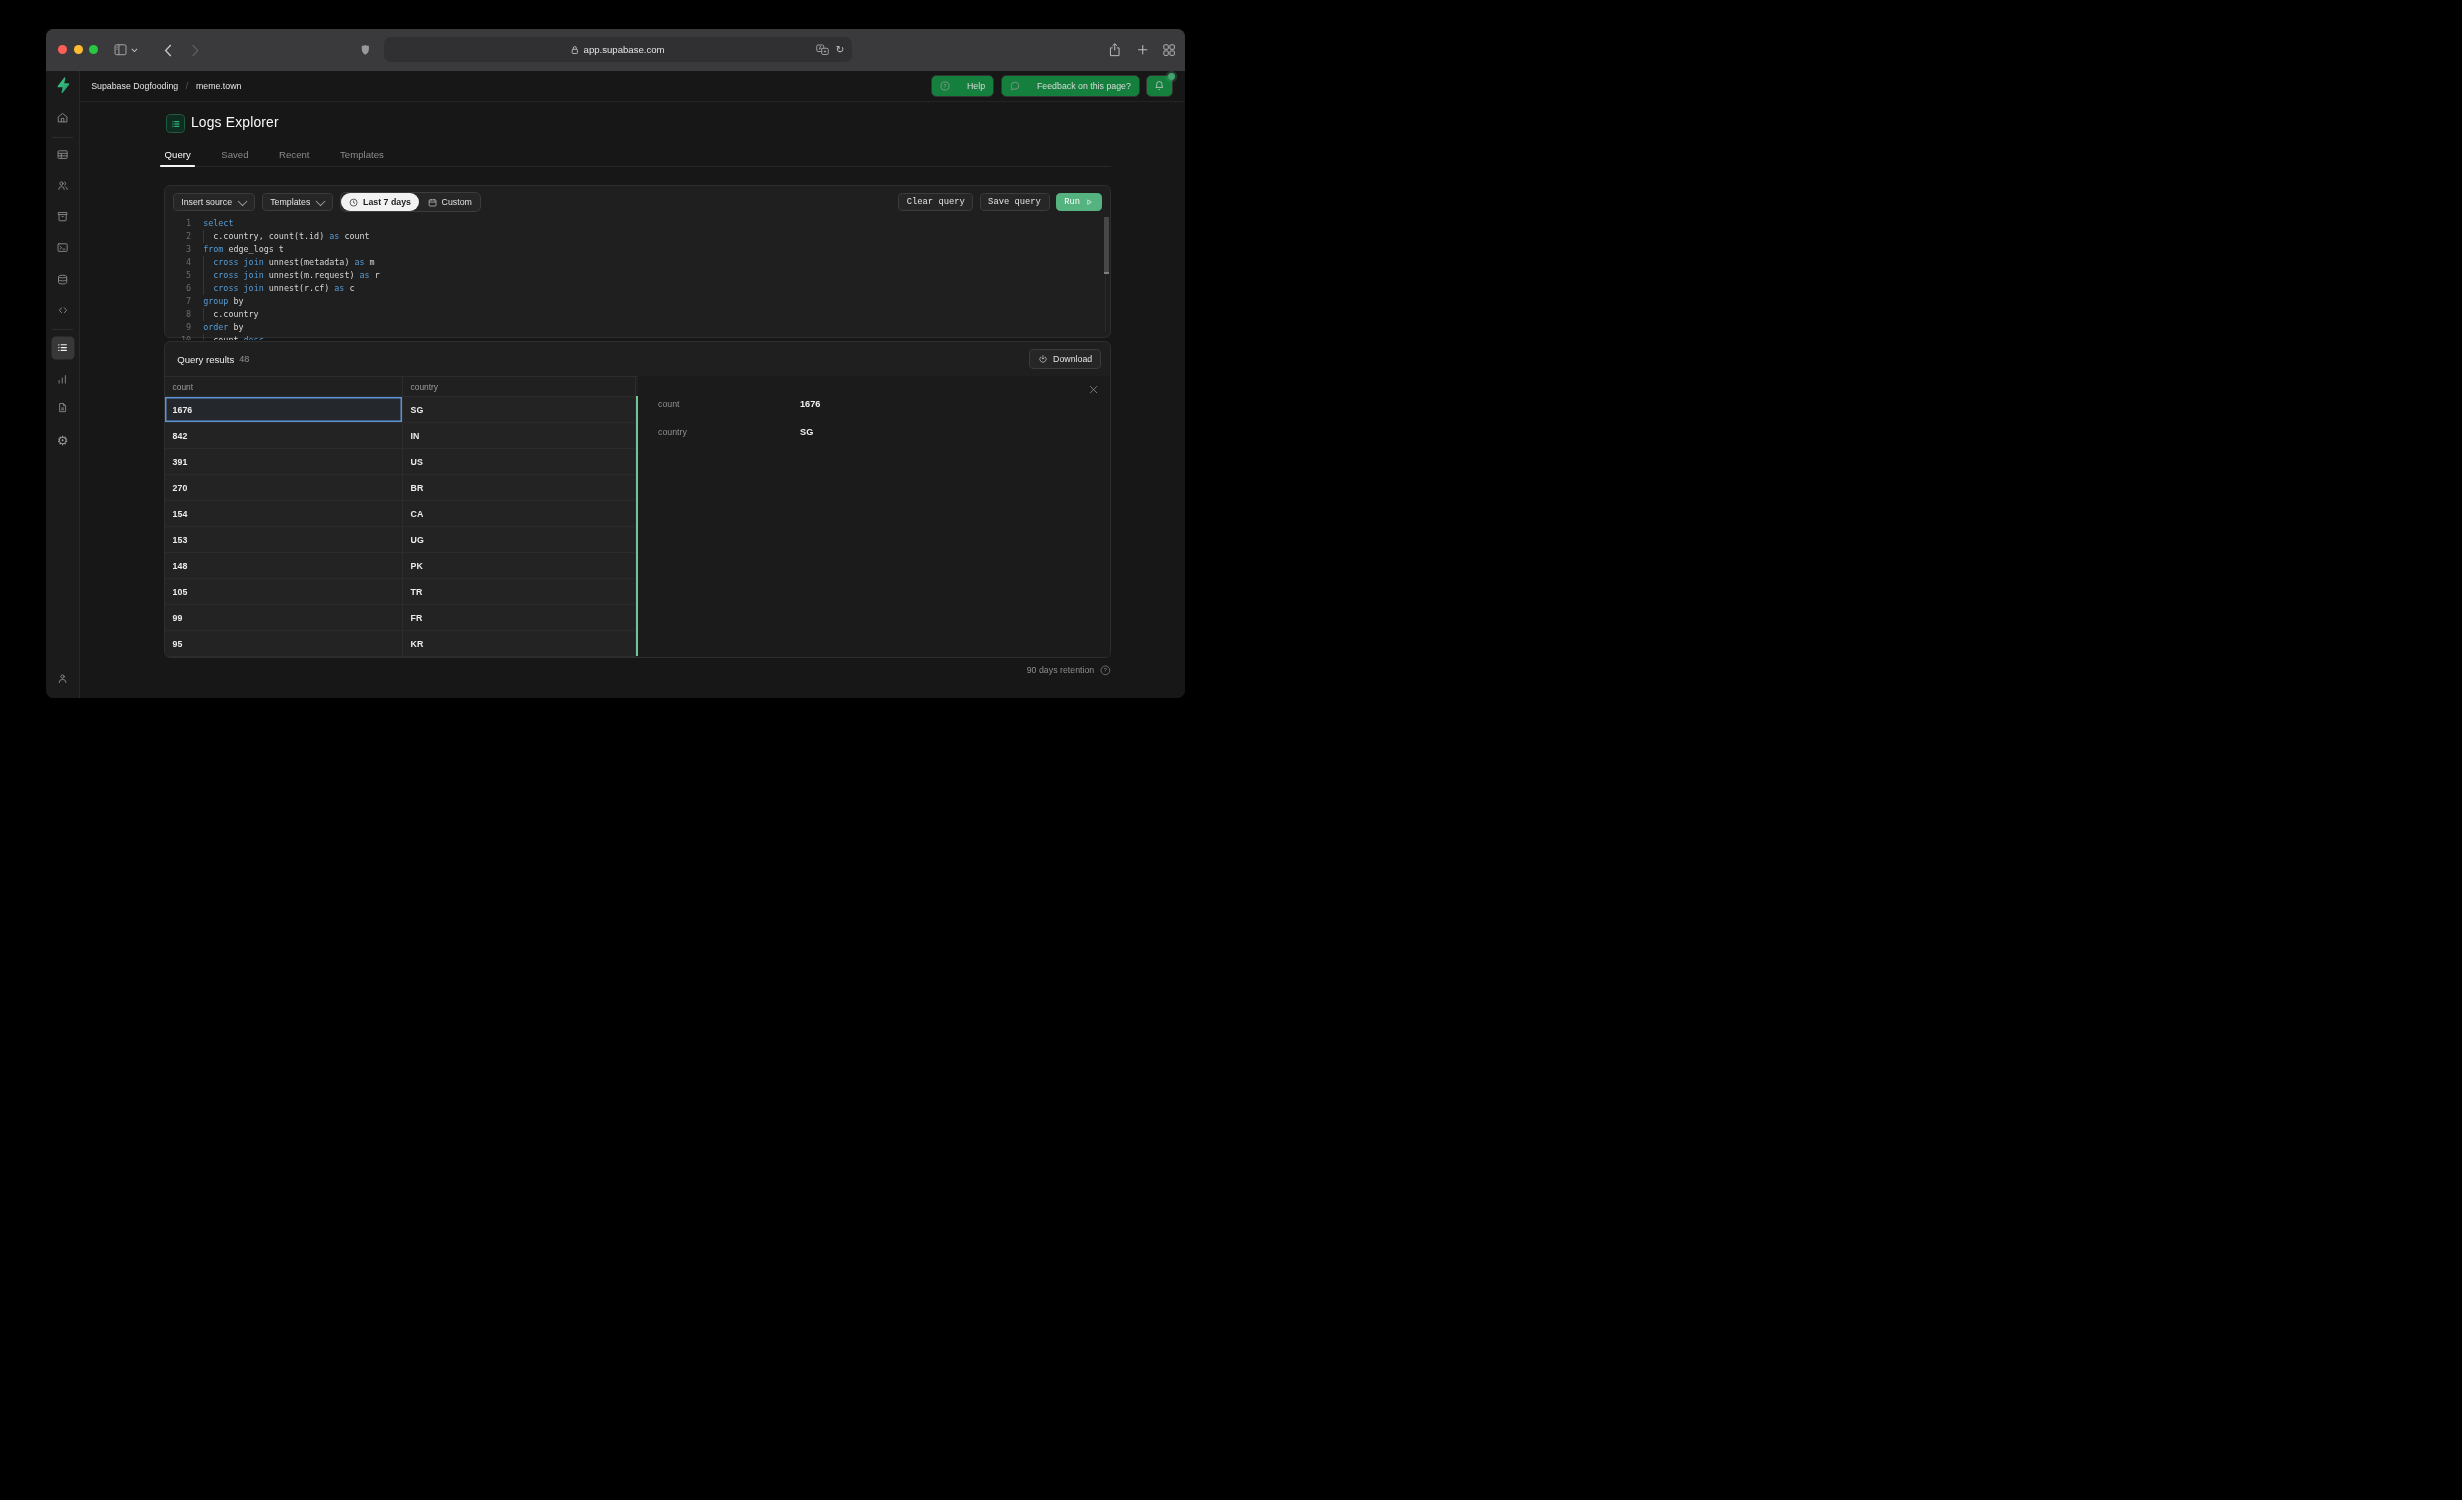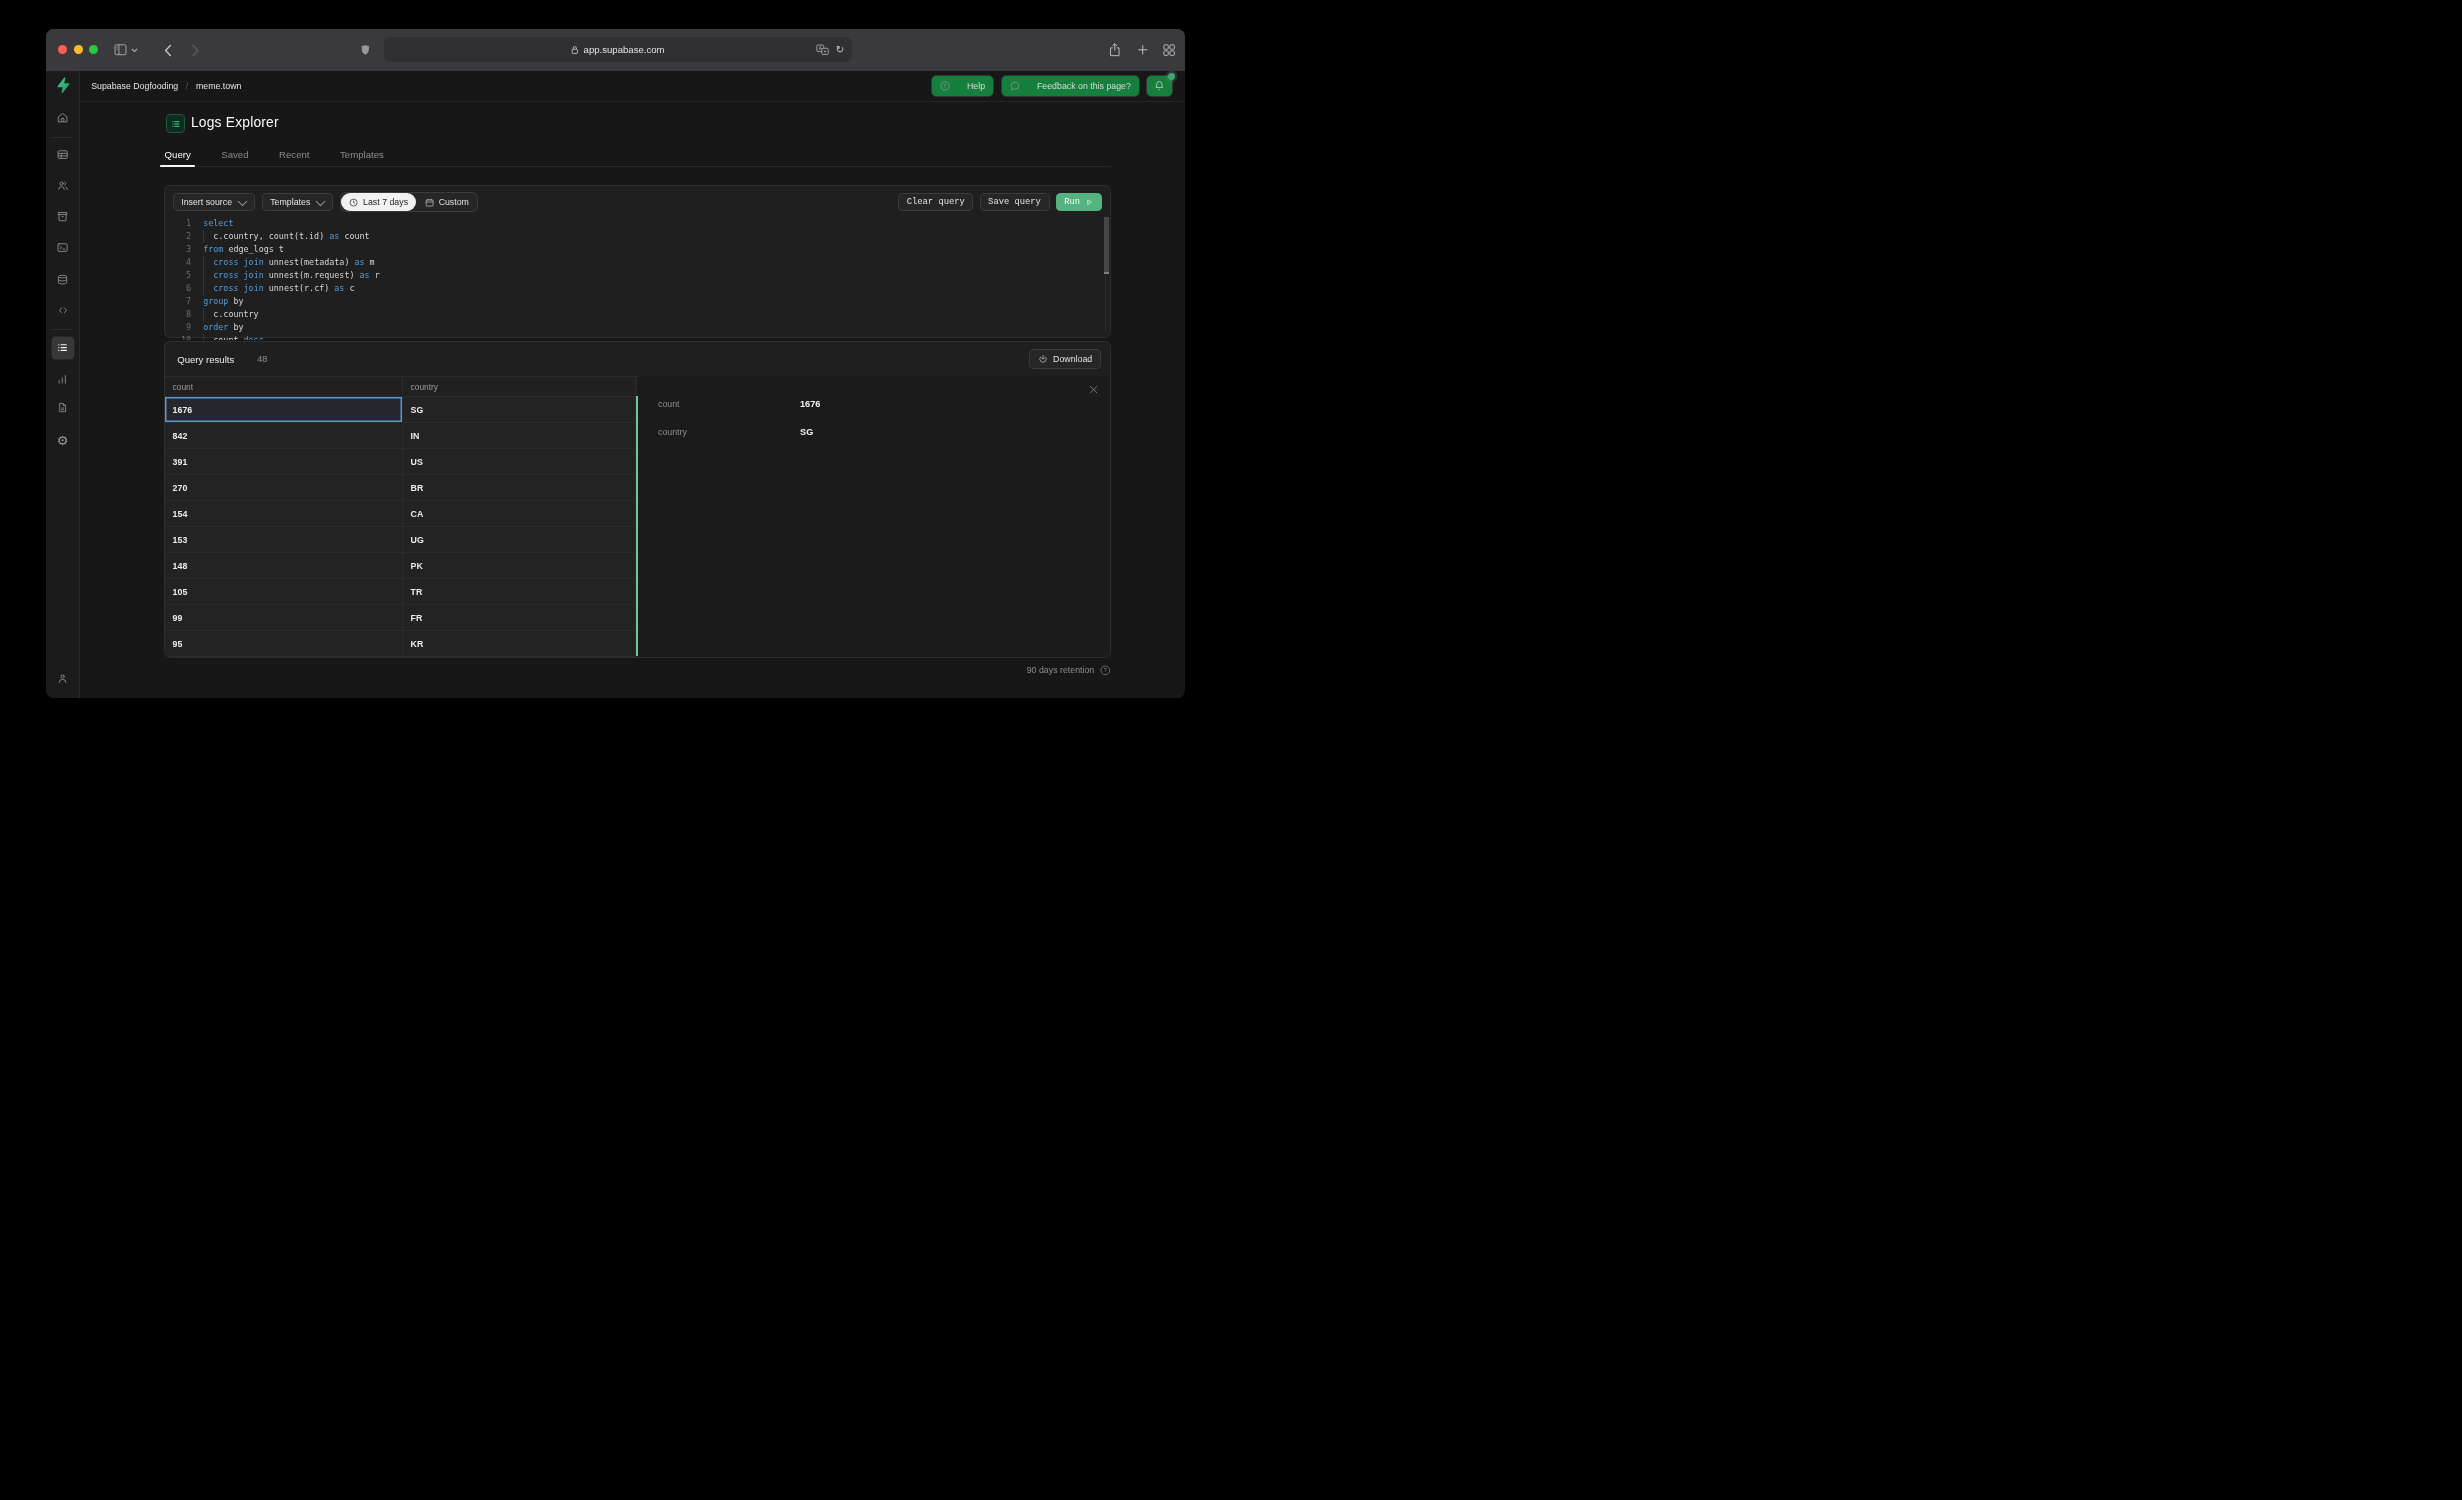--- a/index.html
+++ b/index.html
@@ -46,40 +46,40 @@
   
   .panel{position:absolute;left:85px;width:947px;background:#1f1f1f;border:0.8px solid #2e2e2e;border-radius:6.1px;box-sizing:border-box;}
   .panel-editor{top:83px;height:153px;}
   .panel-results{top:239px;height:317px;overflow:hidden;}
 
   
   .ed-toolbar{display:flex;align-items:center;gap:7px;padding:6.1px 7.6px 3.1px 7.6px;}
   .btn{height:18.4px;display:inline-flex;align-items:center;gap:5.4px;background:#262626;border:0.8px solid #3c3c3c;border-radius:4.6px;padding:0 7.6px;color:#e3e3e3;font-size:8.8px;box-sizing:border-box;}
   .chev{width:6.1px;height:6.1px;border-right:1.1px solid #9a9a9a;border-bottom:1.1px solid #9a9a9a;transform:rotate(45deg) translate(-0.8px,-0.8px);margin-left:1.5px;}
   .seg{display:flex;align-items:center;height:18.4px;background:#262626;border:0.8px solid #3c3c3c;border-radius:5.4px;overflow:hidden;}
-  .seg-on{height:18.4px;display:inline-flex;align-items:center;gap:4.6px;background:#f2f2f2;color:#1c1c1c;font-size:8.8px;padding:0 8.4px;border-radius:9px;}
+  .seg-on{height:18.4px;display:inline-flex;align-items:center;gap:4.6px;background:#f2f2f2;color:#1c1c1c;font-size:8.8px;padding:0 8.4px;border-radius:9px;font-weight:bold;}
   .seg-off{height:18.4px;display:inline-flex;align-items:center;gap:4.6px;color:#e0e0e0;font-size:8.8px;padding:0 8.4px;}
   .ed-right{margin-left:auto;display:flex;align-items:center;gap:6.1px;font-family:Liberation Mono, monospace;}
   .btn.run{background:#55b37f;border-color:#55b37f;color:#fff;font-size:8.8px;}
 
   
   .code-wrap{position:relative;height:123px;overflow:hidden;margin-top:1.5px;}
   .code-line{display:flex;height:13px;line-height:13px;font-family:"DejaVu Sans Mono",monospace;font-size:8.4px;}
   .ln{width:26px;text-align:right;color:#6b6b6b;padding-right:12.2px;flex:0 0 auto;}
   .code{position:relative;white-space:pre;color:#d6d6d6;}
   .code.indent::before{content:"";position:absolute;left:0;top:0;bottom:0;border-left:0.8px solid #363636;}
   .tok-kw{color:#569cd6;}
   .ed-scroll-track{position:absolute;top:31px;bottom:4.6px;right:3.8px;width:0.8px;background:#2a2a2a;}
   .ed-scroll{position:absolute;top:31px;right:1.5px;width:4.6px;height:55px;background:#474747;}
   .ed-scroll-cap{position:absolute;top:86px;right:1.5px;width:4.6px;height:2.3px;background:#7d7d7d;}
 
   
   .res-header{height:34px;display:flex;align-items:center;padding:0 9.2px 0 12.2px;}
   .res-title{font-size:9.6px;color:#ededed;}
-  .res-count{font-size:9.2px;color:#8f8f8f;margin-left:23px;}
+  .res-count{font-size:9.2px;color:#8f8f8f;margin-left:5px;}
   .btn.download{margin-left:auto;height:20px;}
   .grid{position:absolute;left:0;right:0;top:34px;bottom:0;}
   .grid-head{display:flex;height:19px;background:#202020;border-top:0.8px solid #2c2c2c;border-bottom:0.8px solid #2c2c2c;}
   .gh-cell{font-size:8.4px;color:#9a9a9a;display:flex;align-items:center;padding-left:7.6px;box-sizing:border-box;border-right:0.8px solid #2c2c2c;}
   .gh-count{width:238px;}
   .gh-country{width:233px;}
   .grid-row{display:flex;height:26px;}
   .g-cell{display:flex;align-items:center;padding-left:7.6px;box-sizing:border-box;background:#232323;border-bottom:0.8px solid #2b2b2b;border-right:0.8px solid #2c2c2c;font-size:8.8px;font-weight:600;color:#ececec;}
   .g-count{width:238px;}
   .g-country{width:233px;}

